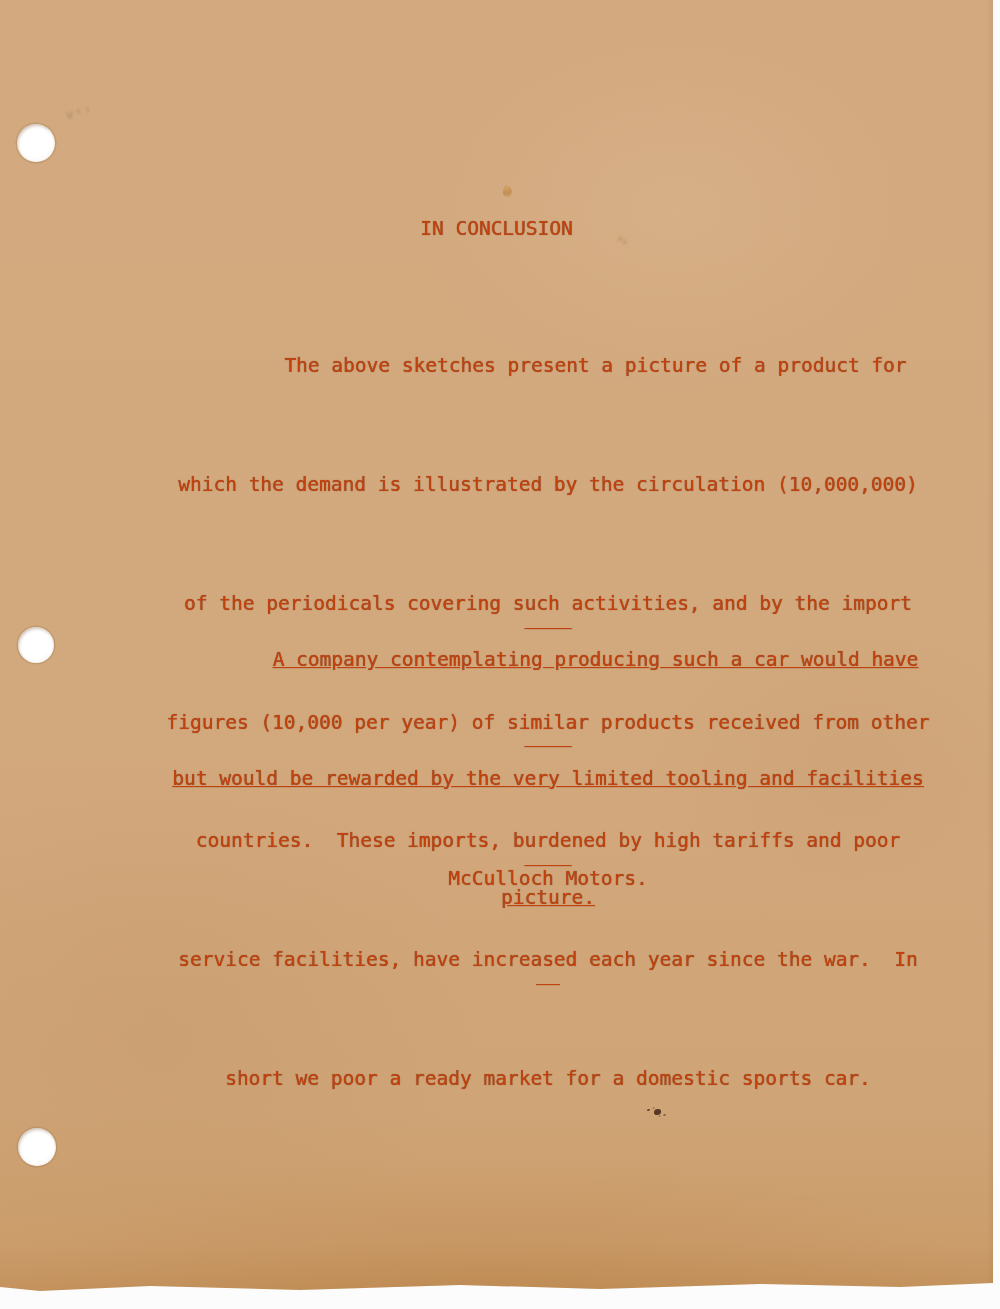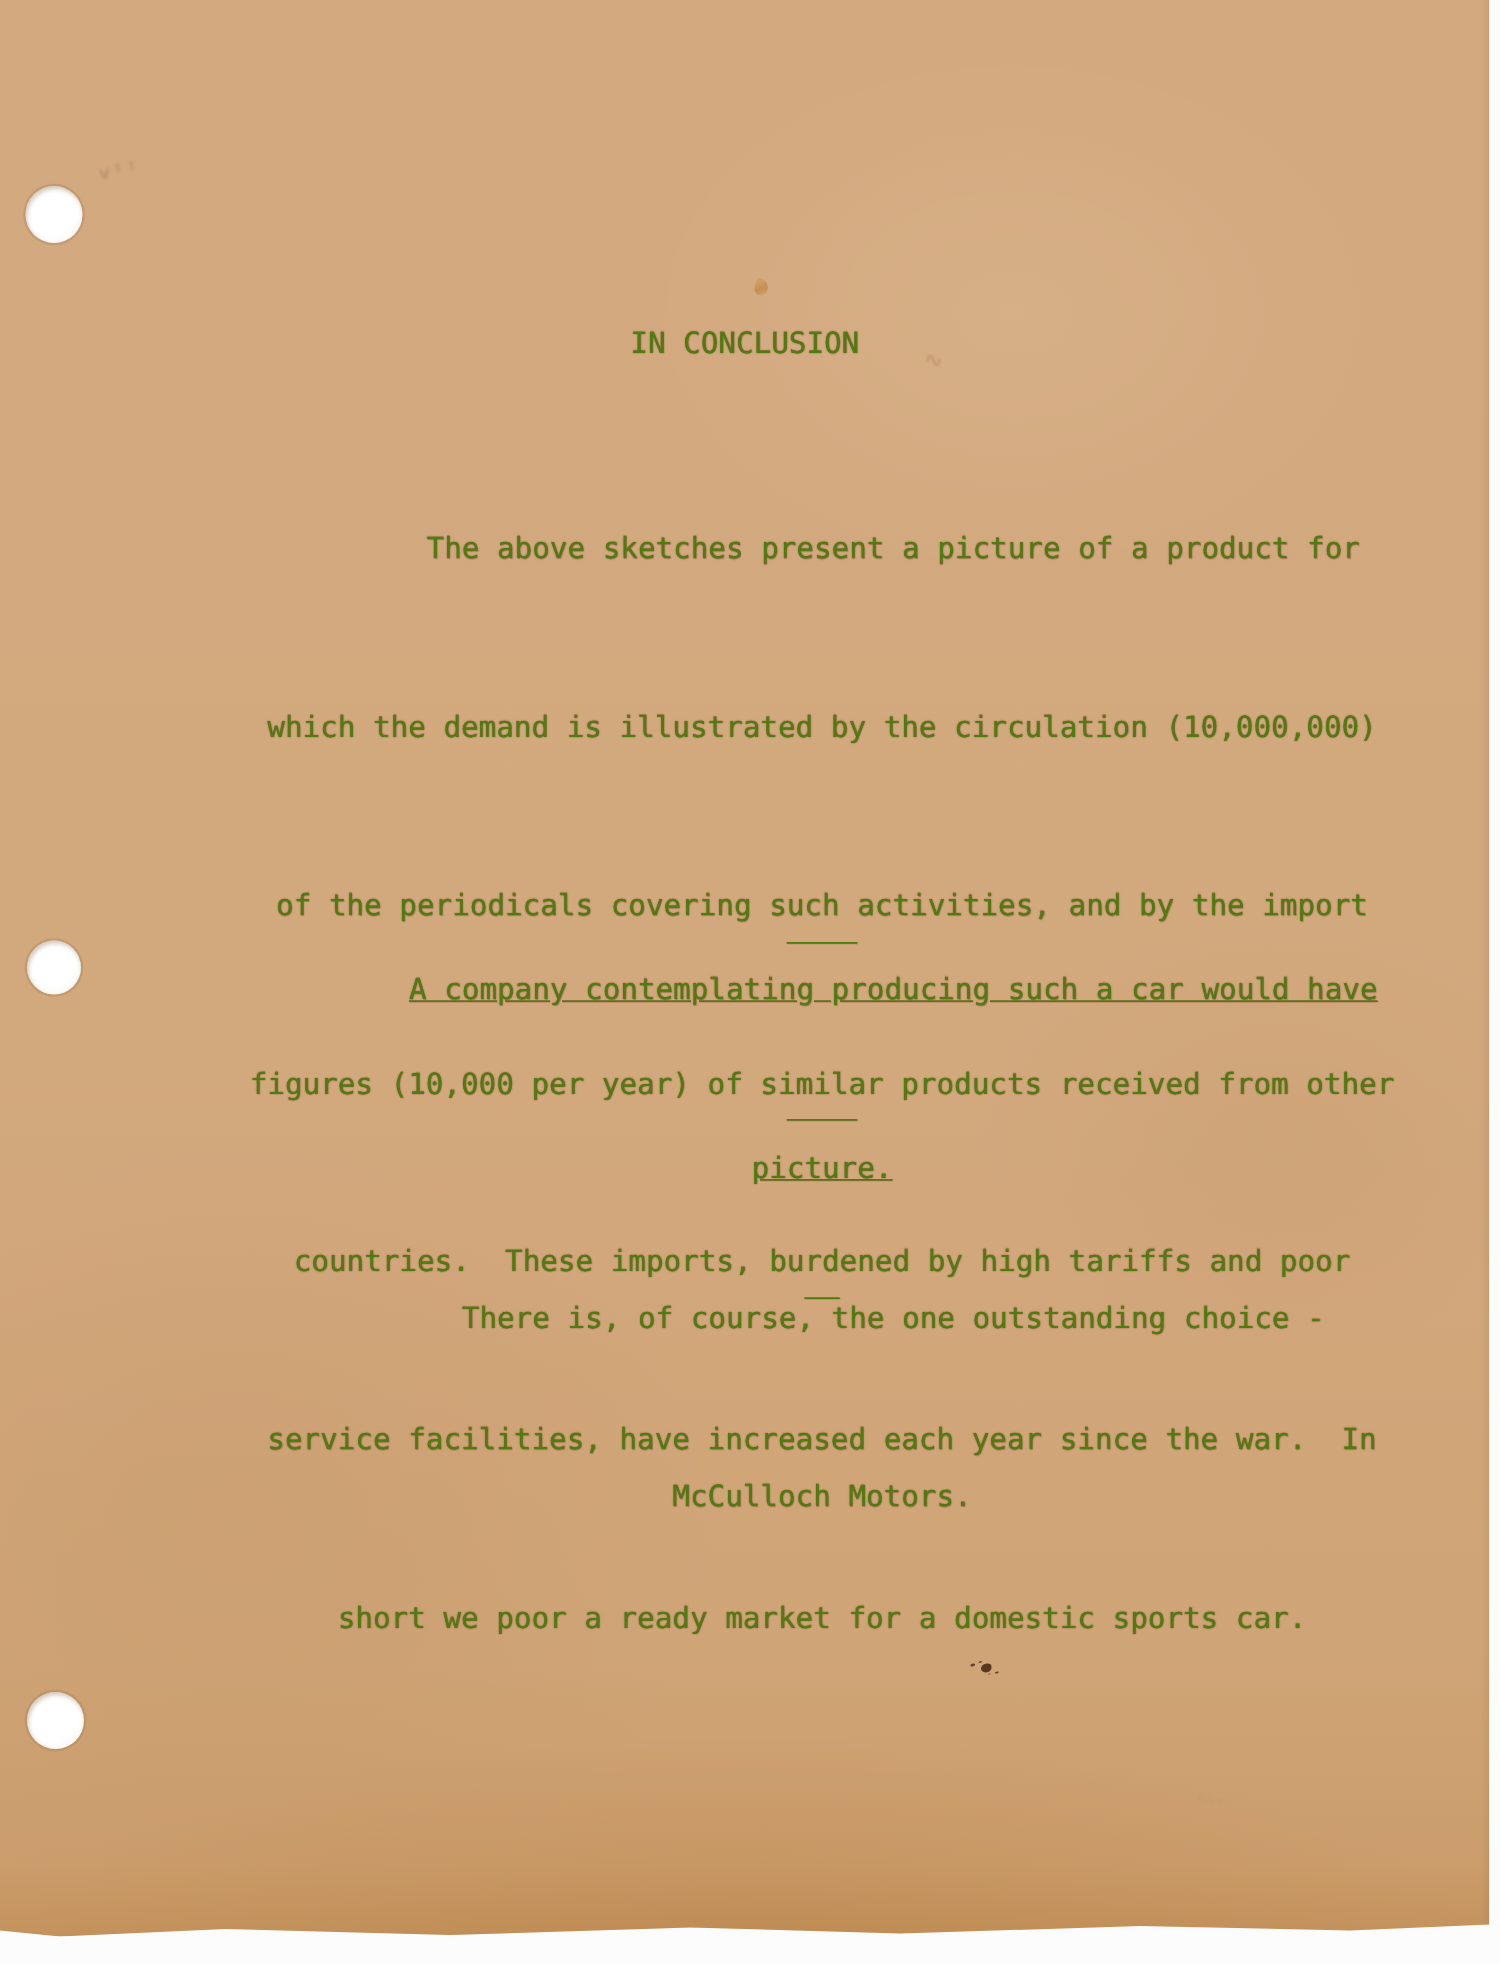--- a/index.html
+++ b/index.html
@@ -47,21 +47,21 @@
     position: absolute;
     border-radius: 50%;
     background: radial-gradient(circle at 45% 40%, #ffffff 55%, #f4f1ea 100%);
     box-shadow: 0 0 0 1.5px rgba(150,110,70,0.25), 1px 2px 3px rgba(110,75,40,0.30) inset;
   }
   .hole-top    { left: 17px; top: 124px;  width: 38px; height: 38px; }
   .hole-middle { left: 18px; top: 627px;  width: 36px; height: 36px; }
   .hole-bottom { left: 18px; top: 1128px; width: 38px; height: 38px; }
   
   .typewriter {
-    color: #4d7c0f;
+    color: #c2410c;
     font-size: 19.5px;
     line-height: 39.6px;
     white-space: pre;
     text-shadow: 0 0 1px rgba(111,61,37,0.75), 0.4px 0.4px 0.6px rgba(111,61,37,0.35);
   }
   .doc-title {
     position: absolute;
     left: 0;
     top: 215px;
     width: 993px;
@@ -151,25 +151,25 @@
     <div class="line">which the demand is illustrated by the circulation (10,000,000)</div>
     <div class="line">of the periodicals covering such activities, and by the import</div>
     <div class="line">figures (10,000 per year) of similar products received from other</div>
     <div class="line">countries.  These imports, burdened by high tariffs and poor</div>
     <div class="line">service facilities, have increased each year since the war.  In</div>
     <div class="line">short we poor a ready market for a domestic sports car.</div>
   </div>
 
   <div class="typewriter paragraph para-2">
     <div class="line indent">A company contemplating producing such a car would have</div>
+    <div class="line">but would be rewarded by the very limited tooling and facilities</div>
     <div class="line">picture.</div>
   </div>
 
   <div class="typewriter paragraph para-3">
-    <div class="line indent">There is, of course, the one outstanding choice -</div>
     <div class="line">McCulloch Motors.</div>
   </div>
 
   <div class="pencil-note">ᴠᵎᵎ</div>
   <div class="paper-speck"></div>
   <div class="faint-squiggle">∿</div>
   <div class="ink-blot"></div>
   <div class="squiggle-bottom">᠁ᵔ</div>
 
 </div>

